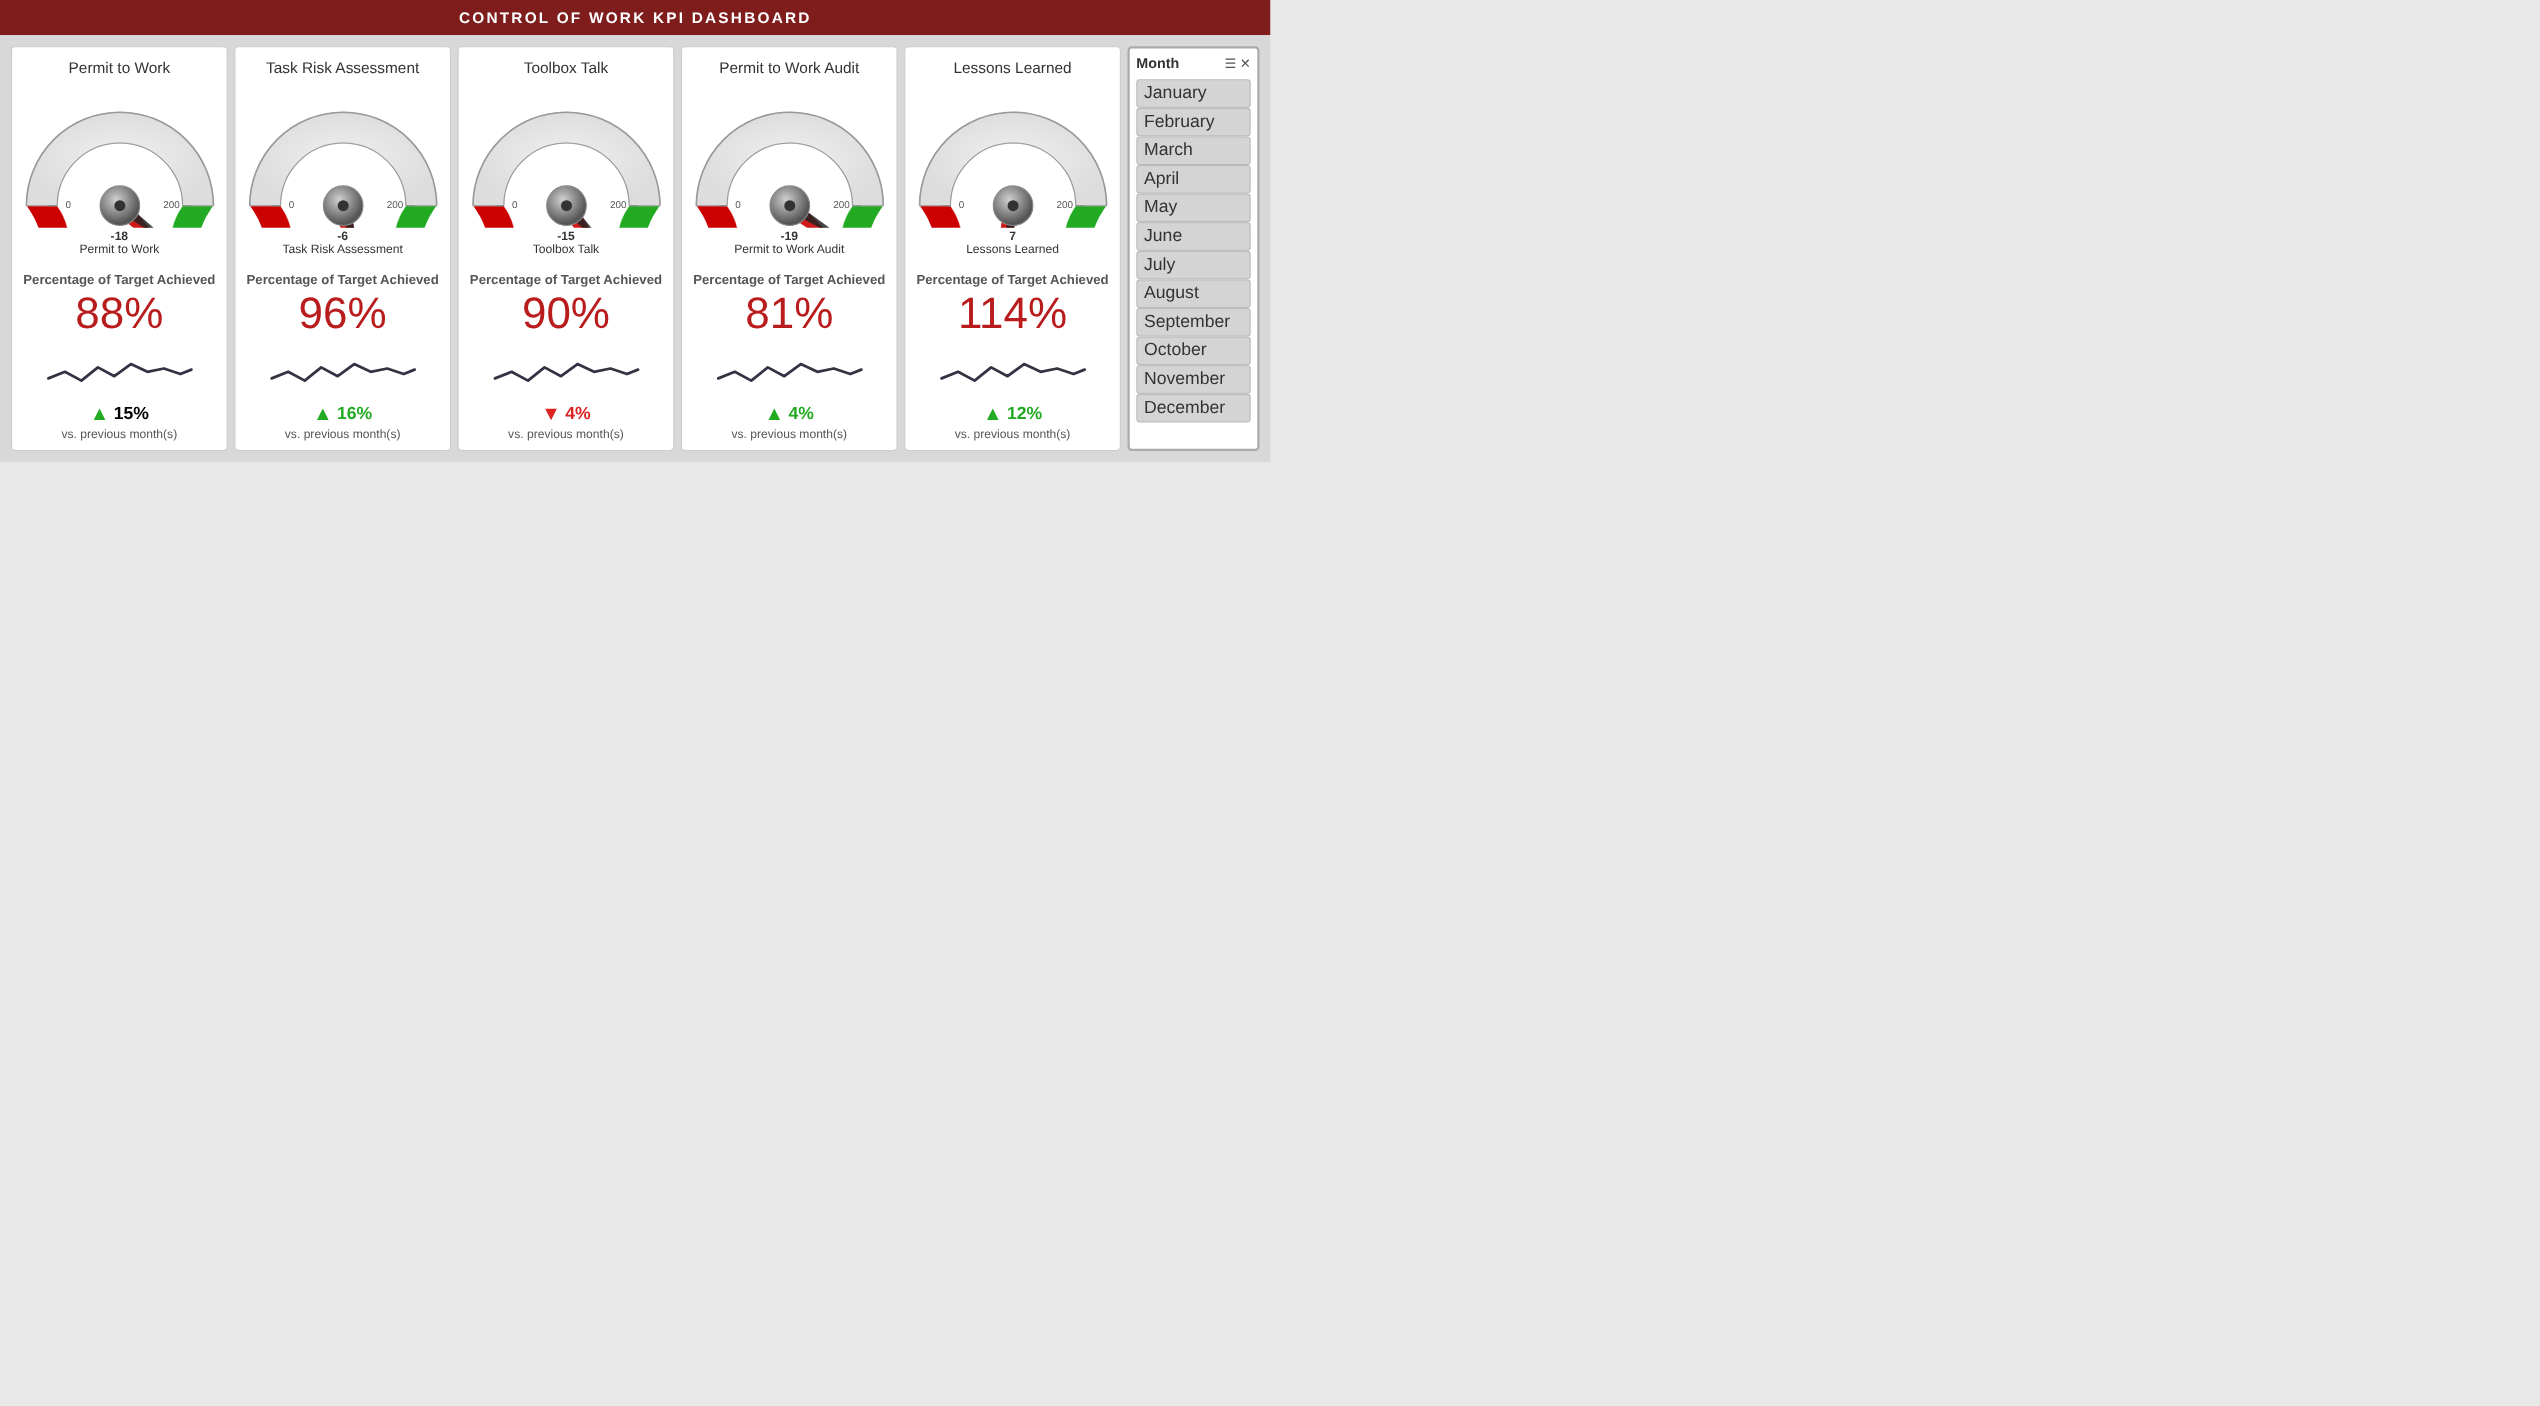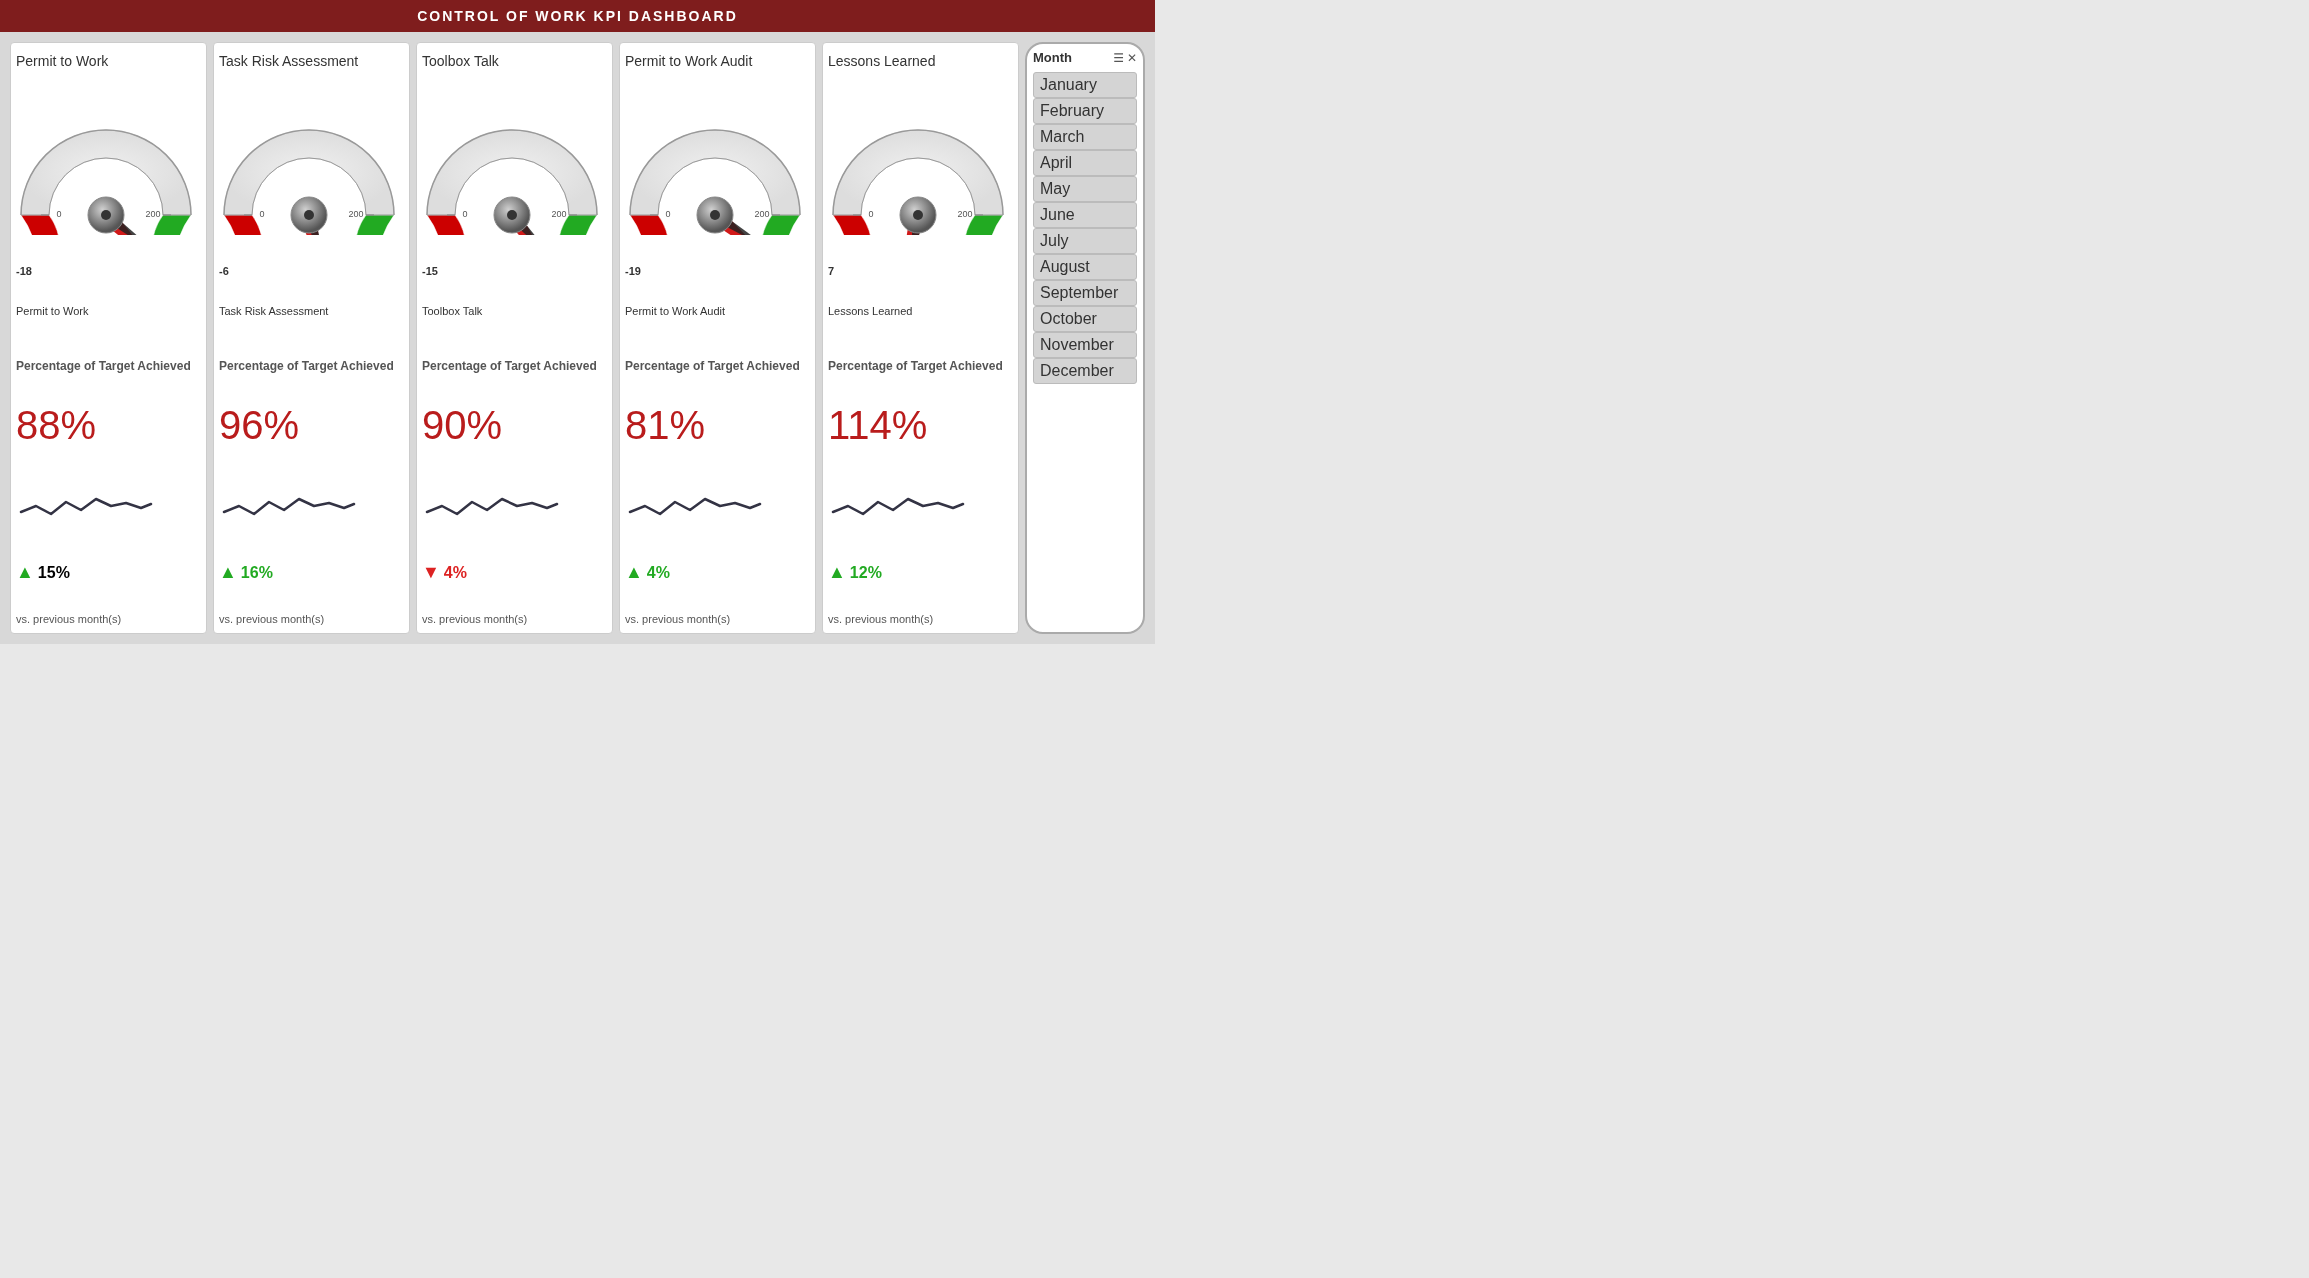--- a/index.html
+++ b/index.html
@@ -25,24 +25,23 @@
       gap: 6px;
       background: #d8d8d8;
     }
     .kpi-panel {
       background: white;
       border: 1px solid #ccc;
       border-radius: 4px;
       flex: 1;
       display: flex;
       flex-direction: column;
-      align-items: flex-start;
+      align-items: center;
       padding: 10px 5px 8px;
       min-width: 0;
-      gap: 28px;
     }
     .kpi-title {
       font-size: 14px;
       color: #333;
       font-weight: normal;
       margin-bottom: 8px;
       text-align: center;
     }
     .gauge-container {
       width: 180px;
@@ -104,21 +103,21 @@
       font-size: 11px;
       color: #555;
       text-align: center;
       margin-top: 2px;
     }
 
     
     .month-panel {
       background: white;
       border: 2px solid #aaa;
-      border-radius: 18px;
+      border-radius: 4px;
       padding: 6px;
       min-width: 120px;
       max-width: 130px;
       display: flex;
       flex-direction: column;
       gap: 3px;
     }
     .month-panel-header {
       display: flex;
       align-items: center;

